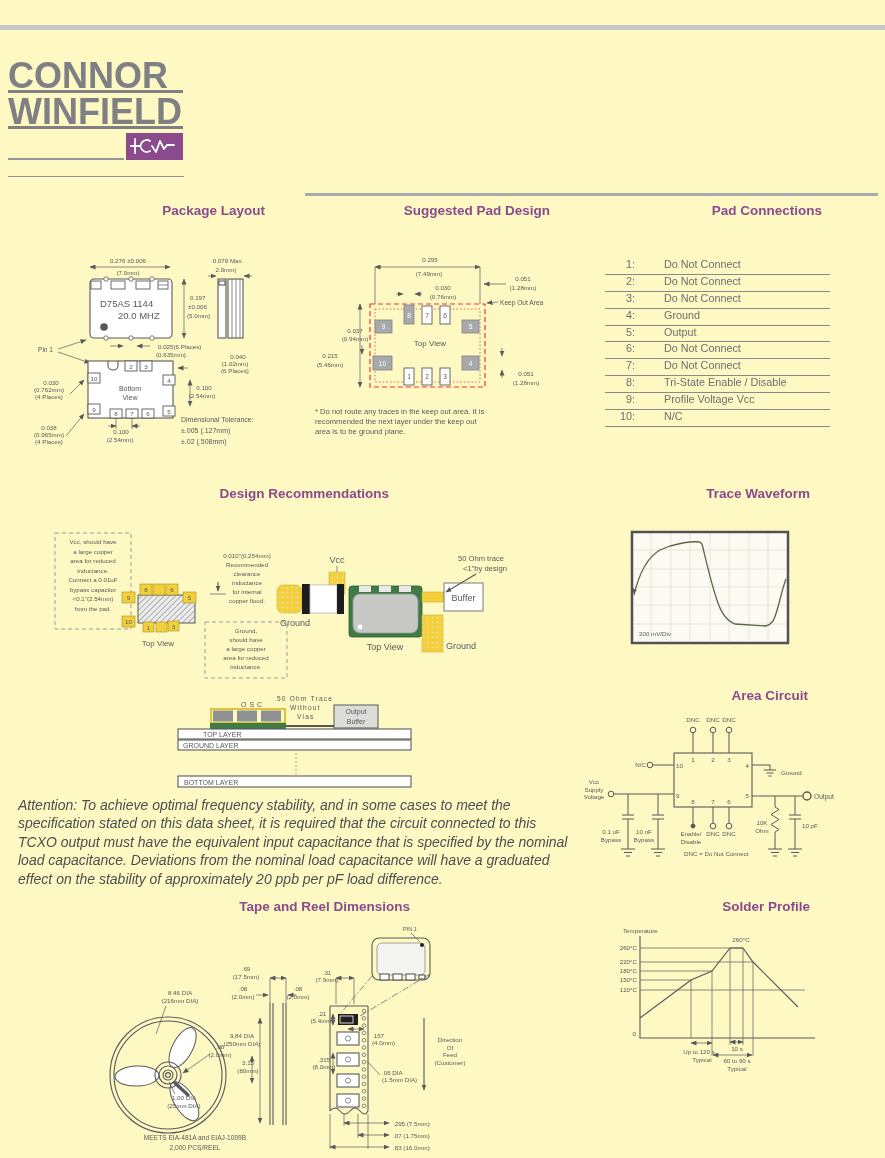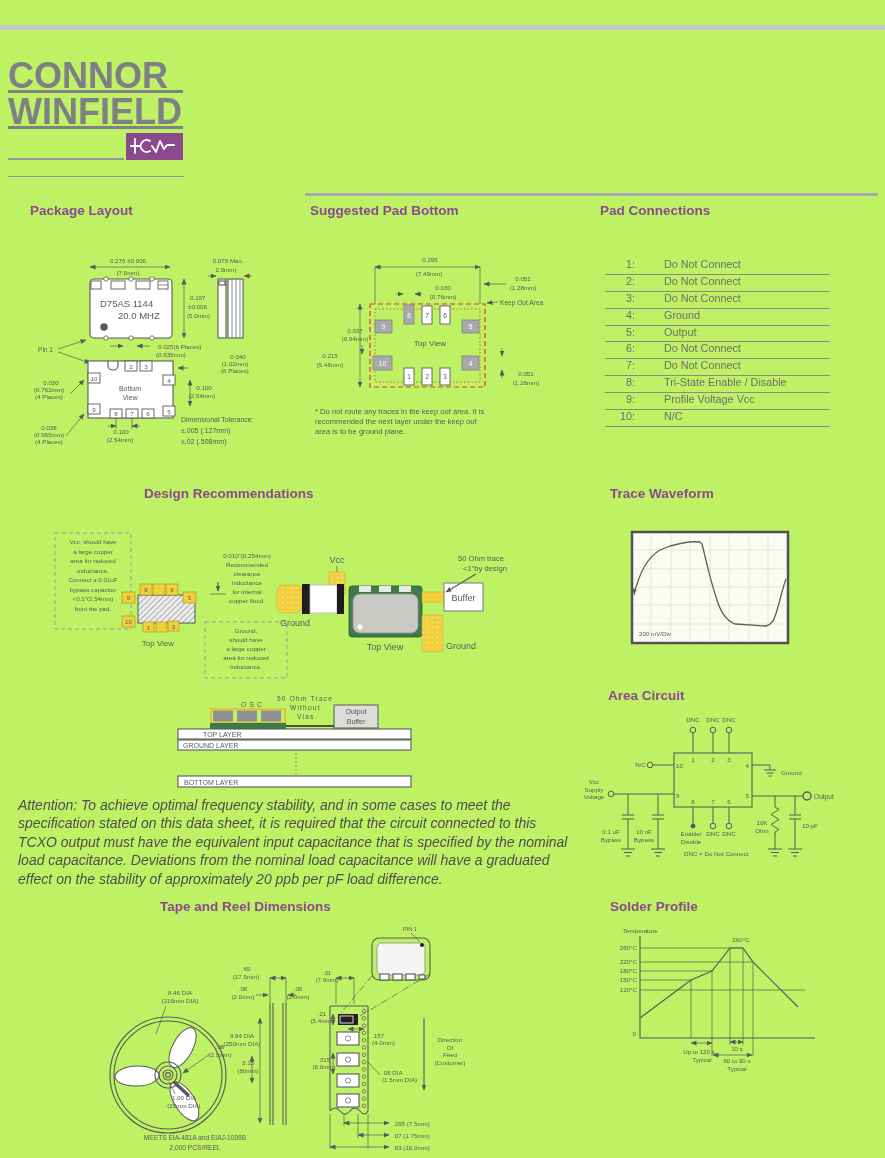--- a/index.html
+++ b/index.html
@@ -1,24 +1,24 @@
 <!DOCTYPE html>
 <html><head>
 <meta charset="utf-8">
 <style>
   html,body{margin:0;padding:0;background:#fff}
-  .page{position:relative;width:885px;height:1158px;background:#bef264;font-family:"Liberation Sans",sans-serif;overflow:hidden}
+  .page{position:relative;width:885px;height:1158px;background:#fef9c3;font-family:"Liberation Sans",sans-serif;overflow:hidden}
   .abs{position:absolute}
   .topband{position:absolute;left:0;top:25px;width:885px;height:5px;background:#c7c7c9}
   .logo-line{position:absolute;font-weight:800;color:#7f8083;font-size:36px;line-height:1;letter-spacing:0px}
   .bar{position:absolute;background:#7f8083}
   .thinbar{position:absolute;background:#939598}
   .badge{position:absolute;left:126px;top:133px;width:57px;height:27px;background:#8a4a8d}
   .headrule{position:absolute;left:305px;top:193px;width:573px;height:3px;background:#a7a9ac}
-  .title{position:absolute;font-weight:bold;font-size:13.5px;color:#8a4a8d;text-align:left}
+  .title{position:absolute;font-weight:bold;font-size:13.5px;color:#8a4a8d;text-align:right}
   .padconn{position:absolute;left:605px;top:258px;width:225px}
   .pcrow{display:flex;align-items:baseline;height:15.9px;border-bottom:1px solid #898a8d;font-size:10.8px;color:#6d6e71}
   .pcnum{width:30px;text-align:right}
   .pclabel{margin-left:29px}
   .attention{position:absolute;left:18px;top:796px;width:552px;font-style:italic;font-size:14px;color:#4d4e50;line-height:1.32}
   svg text{font-family:"Liberation Sans",sans-serif;fill:#58595b}
   .t55{font-size:5.5px}.t6{font-size:6.2px}.t65{font-size:6.6px}.t7{font-size:7px}.t75{font-size:7.6px}.t8{font-size:8px}.t9{font-size:9px}.t95{font-size:9.5px}
   .mid{text-anchor:middle}.end{text-anchor:end}
   .wn{fill:#fff}
   .dl{stroke:#58595b;stroke-width:0.7;fill:none}
@@ -48,21 +48,21 @@
           <path d="M24,8 a6,6 0 1,0 0,10"></path>
           <path d="M26,13 l4,6 4,-11 4,8 3,-4 h7"></path>
         </g>
       </svg>
     </div>
     <div class="thinbar" style="left:8px;top:176px;width:176px;height:1px"></div>
   </div>
   <div class="headrule"></div>
 
   <div class="title" style="left:30px;top:203px;width:235px">Package Layout</div>
-  <div class="title" style="left:310px;top:203px;width:240px">Suggested Pad Bottom</div>
+  <div class="title" style="left:310px;top:203px;width:240px">Suggested Pad Design</div>
   <div class="title" style="left:600px;top:203px;width:222px">Pad Connections</div>
   <div class="title" style="left:144px;top:486px;width:245px">Design Recommendations</div>
   <div class="title" style="left:610px;top:486px;width:200px">Trace Waveform</div>
   <div class="title" style="left:608px;top:688px;width:200px">Area Circuit</div>
   <div class="title" style="left:160px;top:899px;width:250px">Tape and Reel Dimensions</div>
   <div class="title" style="left:610px;top:899px;width:200px">Solder Profile</div>
 
   <svg width="0" height="0" style="position:absolute">
     <defs>
       <marker id="ae" markerWidth="7" markerHeight="7" refX="5.5" refY="2.5" orient="auto" markerUnits="userSpaceOnUse">

